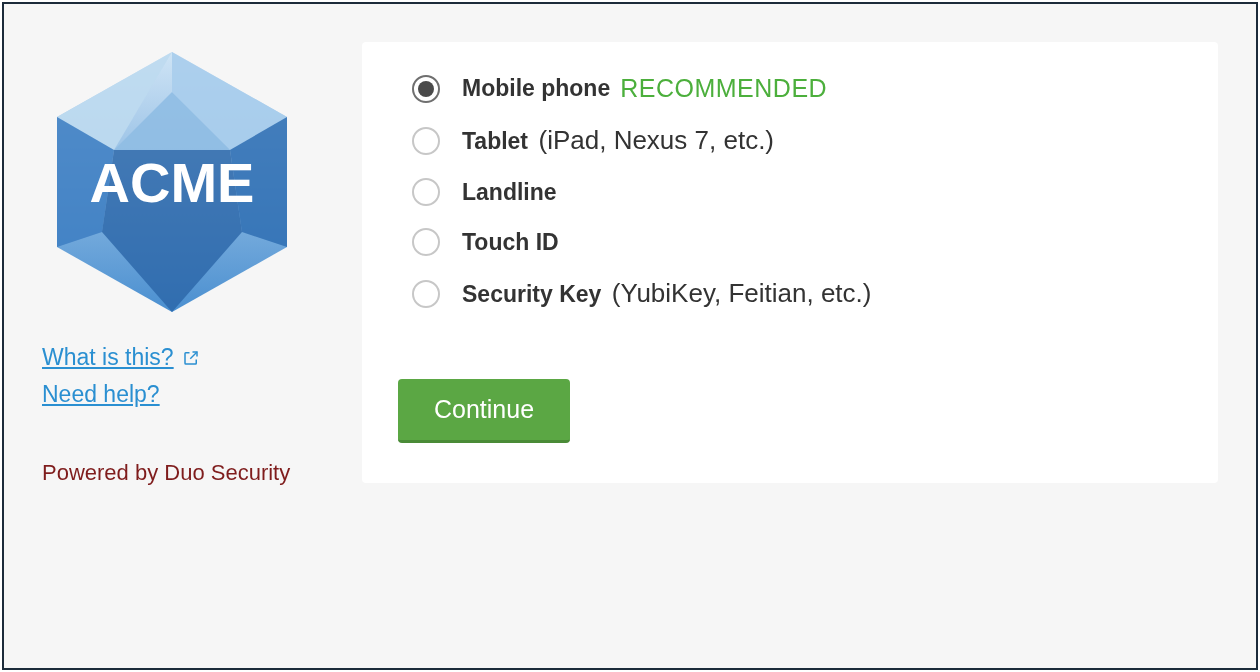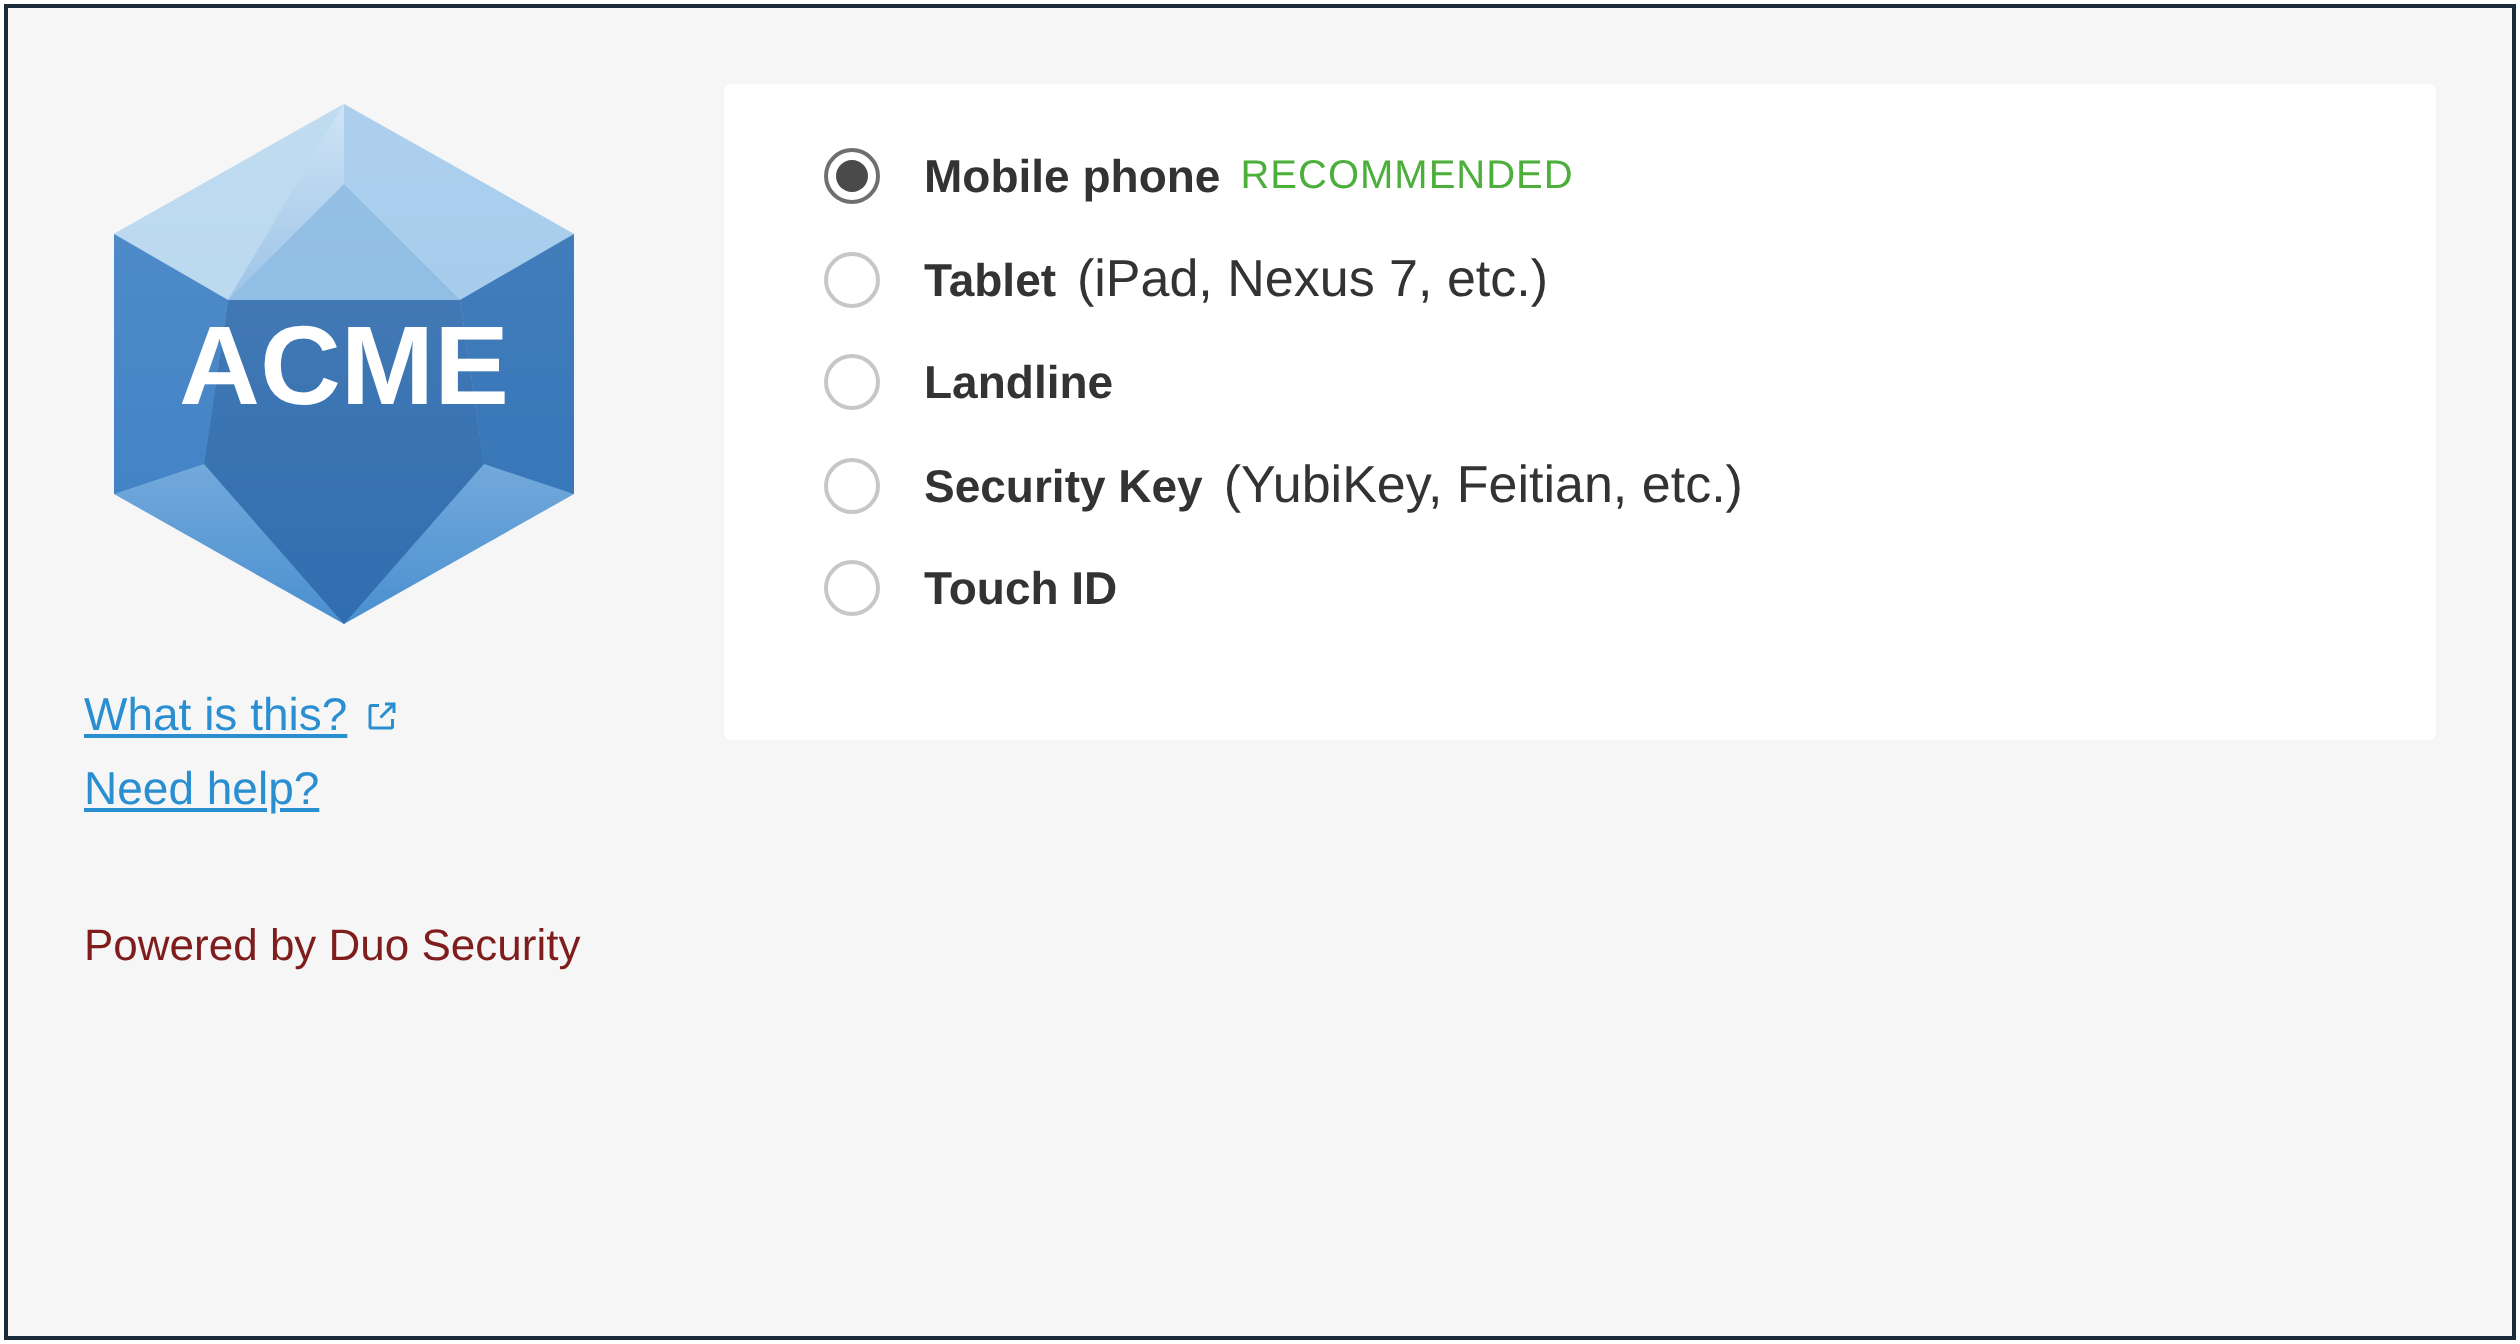--- a/index.html
+++ b/index.html
@@ -109,21 +109,21 @@
       color: #333;
       font-weight: 700;
     }
     .option-hint {
       font-size: 26px;
       color: #333;
       font-weight: 400;
       margin-left: 6px;
     }
     .badge {
-      font-size: 20px;
+      font-size: 25px;
       font-weight: 500;
       letter-spacing: 0.5px;
       color: #4caf3c;
       margin-left: 10px;
     }
     .continue-btn {
       margin-top: 48px;
       margin-left: 0;
       background: #5ba744;
       color: #fff;
@@ -198,27 +198,28 @@
         </span>
       </label>
 
       <label class="option-row">
         <span class="radio"></span>
         <span class="option-label">Landline</span>
       </label>
 
       <label class="option-row">
         <span class="radio"></span>
+        <span class="option-label">Touch ID</span>
+      </label>
+
+      <label class="option-row">
+        <span class="radio"></span>
         <span>
           <span class="option-label">Security Key</span>
           <span class="option-hint">(YubiKey, Feitian, etc.)</span>
         </span>
       </label>
 
-      <label class="option-row">
-        <span class="radio"></span>
-        <span class="option-label">Touch ID</span>
-      </label>
-
     </div>
 
+    <button class="continue-btn">Continue</button>
   </main>
 </div>
 
 </body></html>

